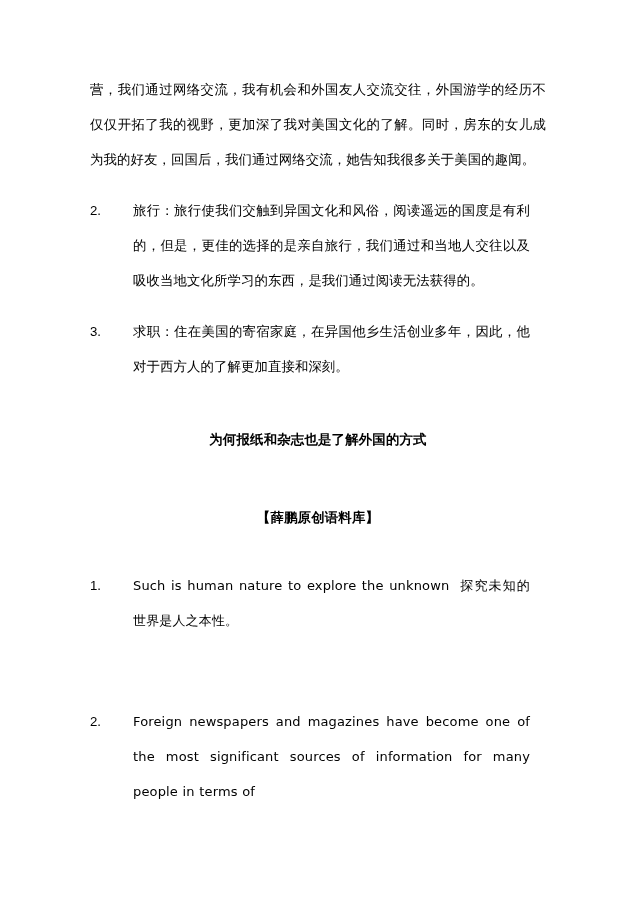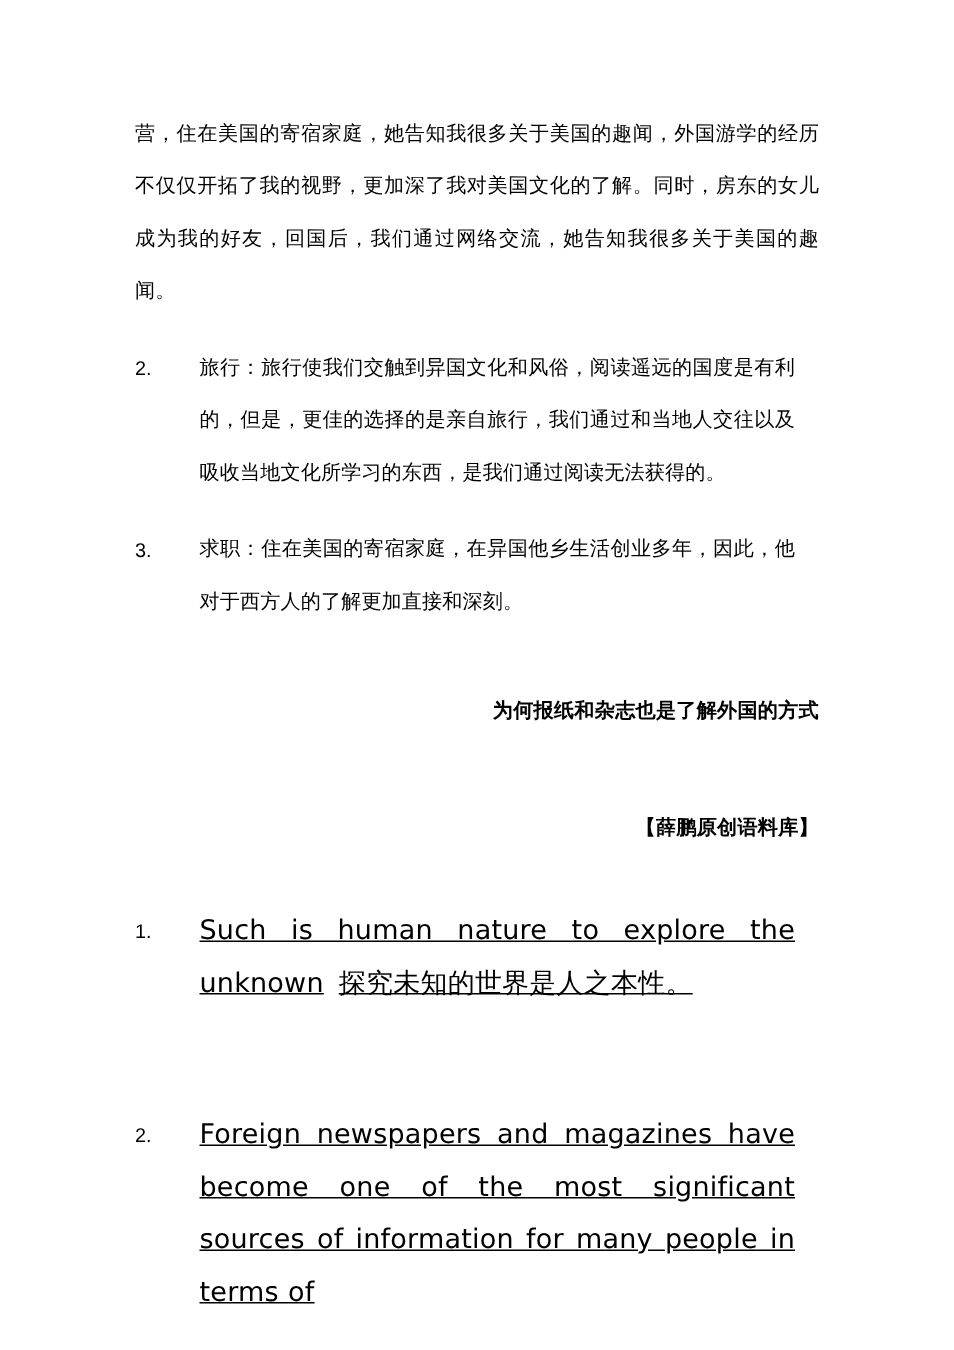--- a/index.html
+++ b/index.html
@@ -33,23 +33,22 @@
     text-align: justify;
     text-justify: inter-ideograph;
     margin: 16px;
     letter-spacing: 0.1px;
     word-spacing: 0.3px;
   }
   .para.cn {
     font-size: 13.4px;
   }
   .para.en {
-    font-size: 18px;
+    font-size: 13px;
     letter-spacing: 0.15px;
-    text-decoration: underline;
   }
 
   
   .cont-para {
     margin: 0;
   }
 
   
   .list {
     margin: 0;
@@ -74,41 +73,41 @@
   .list-text {
     display: block;
   }
 
   
   .heading {
     font-weight: bold;
     font-size: 13.4px;
     line-height: 35px;
     margin: 0;
-    text-align: right;
+    text-align: center;
     letter-spacing: 0.2px;
   }
 
   
   .gap-sm { height: 17px; }
   .gap-md { height: 22px; }
   .gap-lg { height: 26px; }
 
   
   .gloss {
     margin-left: 10px;
   }
 </style>
 </head>
 <body>
 
 <div class="page">
   <div class="doc-body">
 
-    <p class="para cn cont-para">营，住在美国的寄宿家庭，她告知我很多关于美国的趣闻，外国游学的经历不仅仅开拓了我的视野，更加深了我对美国文化的了解。同时，房东的女儿成为我的好友，回国后，我们通过网络交流，她告知我很多关于美国的趣闻。</p>
+    <p class="para cn cont-para">营，我们通过网络交流，我有机会和外国友人交流交往，外国游学的经历不仅仅开拓了我的视野，更加深了我对美国文化的了解。同时，房东的女儿成为我的好友，回国后，我们通过网络交流，她告知我很多关于美国的趣闻。</p>
 
     <ul class="list">
       <li class="list-item">
         <span class="list-marker">2.</span>
         <span class="list-text para cn">旅行：旅行使我们交触到异国文化和风俗，阅读遥远的国度是有利的，但是，更佳的选择的是亲自旅行，我们通过和当地人交往以及吸收当地文化所学习的东西，是我们通过阅读无法获得的。</span>
       </li>
       <li class="list-item">
         <span class="list-marker">3.</span>
         <span class="list-text para cn">求职：住在美国的寄宿家庭，在异国他乡生活创业多年，因此，他对于西方人的了解更加直接和深刻。</span>
       </li>

